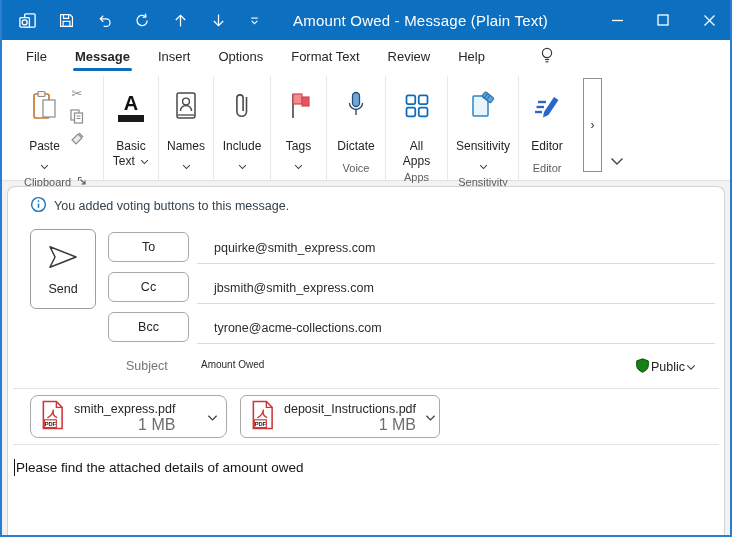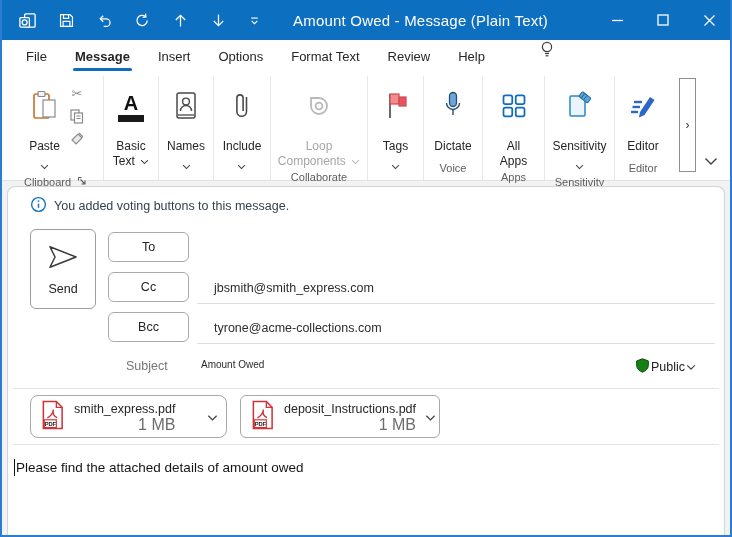--- a/index.html
+++ b/index.html
@@ -10,21 +10,21 @@
 
   
   .titlebar { height:40px; background:#0d6fc0; display:flex; align-items:center; color:#fff; margin:-0 -2px 0 -2px; padding:0 0 0 18px; }
   .qa-icons { display:flex; align-items:center; gap:21px; }
   .qa-icons svg { display:block; }
   .title-text { font-size:15px; margin-left:32px; letter-spacing:.2px; white-space:nowrap; }
   .win-controls { margin-left:auto; display:flex; height:40px; }
   .win-btn { width:46px; height:40px; display:flex; align-items:center; justify-content:center; }
 
   
-  .menubar { height:33px; background:#fff; display:flex; align-items:flex-start; padding-left:22px; font-size:13px; color:#262626; }
+  .menubar { height:33px; background:#fff; display:flex; align-items:center; padding-left:22px; font-size:13px; color:#262626; }
   .tab { padding:0 2px; margin-right:24px; height:33px; display:flex; align-items:center; position:relative; cursor:default; white-space:nowrap; }
   .tab.active { font-weight:700; }
   .tab.active::after { content:""; position:absolute; left:0; right:0; bottom:2px; height:3px; border-radius:2px; background:#0f6cbd; }
   .tellme { display:flex; align-items:center; gap:8px; margin-left:28px; color:#444; }
 
   
   .ribbon { height:108px; background:#fff; display:flex; align-items:stretch; padding:3px 4px 0 6px; border-bottom:1px solid #e2e2e2; position:relative; }
   .rgroup { display:flex; flex-direction:column; align-items:center; border-right:1px solid #e8e8e8; padding:0 3px; }
   .rgroup-content { flex:1; display:flex; align-items:flex-start; justify-content:center; gap:2px; padding-top:4px; }
   .rgroup-label { height:21px; font-size:11px; color:#5d5d5d; display:flex; align-items:center; justify-content:center; gap:6px; white-space:nowrap; padding-bottom:3px; }
@@ -261,41 +261,20 @@
           <span class="chev">
             <svg width="9" height="6" viewBox="0 0 12 8">
                 <polyline points="1.5,1.5 6,6 10.5,1.5" fill="none" stroke="#424242" stroke-width="1.4"></polyline>
               </svg>
           </span>
         </div>
       </div>
       <div class="rgroup-label"></div>
     </div>
 
-    <div class="rgroup" style="min-width:97px">
-      <div class="rgroup-content">
-        <div class="bigbtn">
-          <div class="icon-slot">
-            <svg width="32" height="32" viewBox="0 0 32 32">
-                <path d="M8 16 a8 8 0 1 0 8 -8 h-8 z" fill="none" stroke="#b9b9b9" stroke-width="1.8"></path>
-                <circle cx="16" cy="16" r="3.4" fill="none" stroke="#b9b9b9" stroke-width="1.8"></circle>
-              </svg>
-          </div>
-          <div class="bl gray"><span>Loop</span><br>
-            <span>Components</span>
-            <svg width="9" height="6" viewBox="0 0 12 8" style="margin-left:2px">
-                <polyline points="1.5,1.5 6,6 10.5,1.5" fill="none" stroke="#b9b9b9" stroke-width="1.4"></polyline>
-              </svg>
-          </div>
-        </div>
-      </div>
-      <div class="rgroup-label">
-          <span>Collaborate</span>
-        </div>
-    </div>
 
     <div class="rgroup" style="min-width:56px">
       <div class="rgroup-content">
         <div class="bigbtn">
           <div class="icon-slot">
             <svg width="26" height="32" viewBox="0 0 26 32">
                 <line x1="7" y1="4" x2="7" y2="28" stroke="#3a3a3a" stroke-width="1.5"></line>
                 <rect x="7" y="4" width="9" height="10" fill="#f28b8b" stroke="#cf4a52" stroke-width="1.2"></rect>
                 <rect x="16" y="7" width="7" height="9" fill="#e4555e" stroke="#cf4a52" stroke-width="1.2"></rect>
               </svg>
@@ -422,20 +401,21 @@
             <path d="M6 26 L34 15 L6 4 L11.5 15 Z" fill="none" stroke="#3a3a3a" stroke-width="1.6" stroke-linejoin="round"></path>
           </svg>
       </span>
       <span>Send</span>
     </div>
 
     <div class="field-btn" style="top:45px">To</div>
     <div class="field-btn" style="top:85px">Cc</div>
     <div class="field-btn" style="top:125px">Bcc</div>
 
+    <div class="recip-row" style="top:45px">pquirke@smith_express.com</div>
     <div class="recip-row" style="top:85px">jbsmith@smith_express.com</div>
     <div class="recip-row" style="top:125px">tyrone@acme-collections.com</div>
 
     <div class="subject-label">Subject</div>
     <div class="subject-value">Amount Owed</div>
 
     <div class="sensitivity-badge">
       <span>
         <svg width="15" height="17" viewBox="0 0 18 19">
             <path d="M9 1.5 L16 4 V9.2 C16 13.4 12.8 15.9 9 17.6 C5.2 15.9 2 13.4 2 9.2 V4 Z" fill="#158115" stroke="#0c4d0c" stroke-width="1.2"></path>

